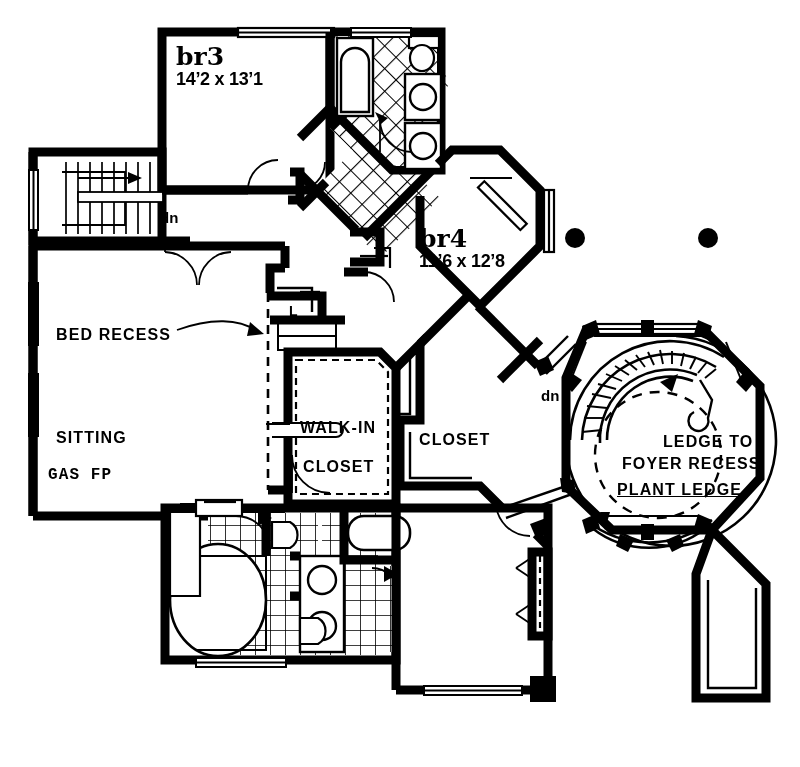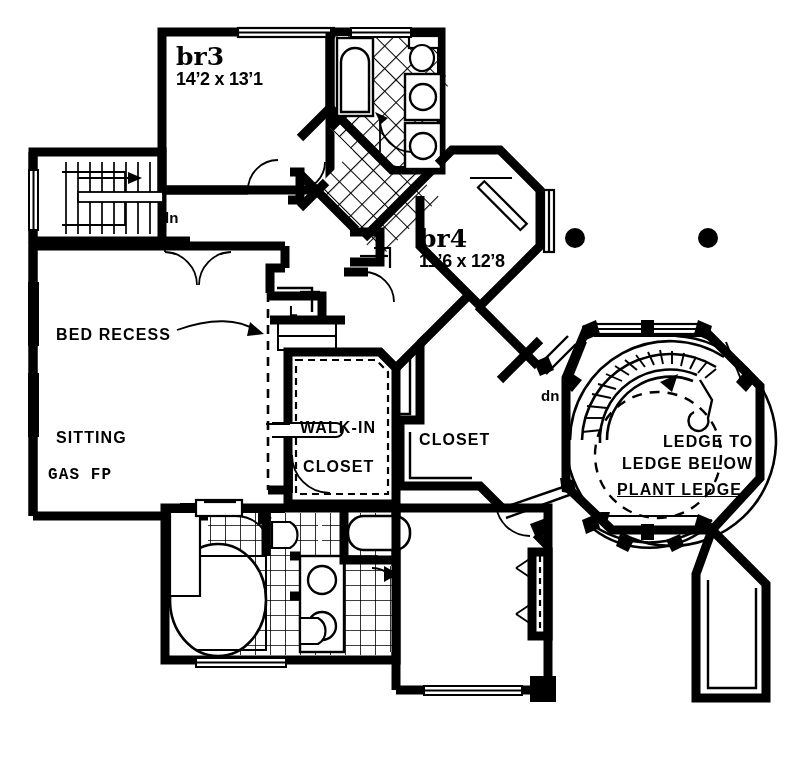--- a/index.html
+++ b/index.html
@@ -520,21 +520,21 @@
   <div class="room-label note-label" style="left:48px; top:465px;font-family:Liberation Mono, monospace;">GAS  FP</div>
 
   <div class="room-label note-label" style="left:300px; top:386px;margin-top:32px;">WALK-IN</div>
 
   <div class="room-label note-label" style="left:303px; top:410px;margin-top:47px;">CLOSET</div>
 
   <div class="room-label note-label" style="left:419px; top:430px;">CLOSET</div>
 
   <div class="room-label note-label" style="left:663px; top:432px;">LEDGE  TO</div>
 
-  <div class="room-label note-label" style="left:622px; top:454px;">LEDGE  BELOW</div>
+  <div class="room-label note-label" style="left:622px; top:454px;">FOYER  RECESS</div>
 
   <div class="room-label note-label" style="left:617px; top:480px;text-decoration:underline;">PLANT  LEDGE</div>
 
   <div class="room-label small-label" style="left:160px; top:209px;">dn</div>
 
   <div class="room-label small-label" style="left:541px; top:387px;">dn</div>
 
   <div class="room-label tiny-label" style="left:289px; top:303px;">L</div>
 
 </div>

